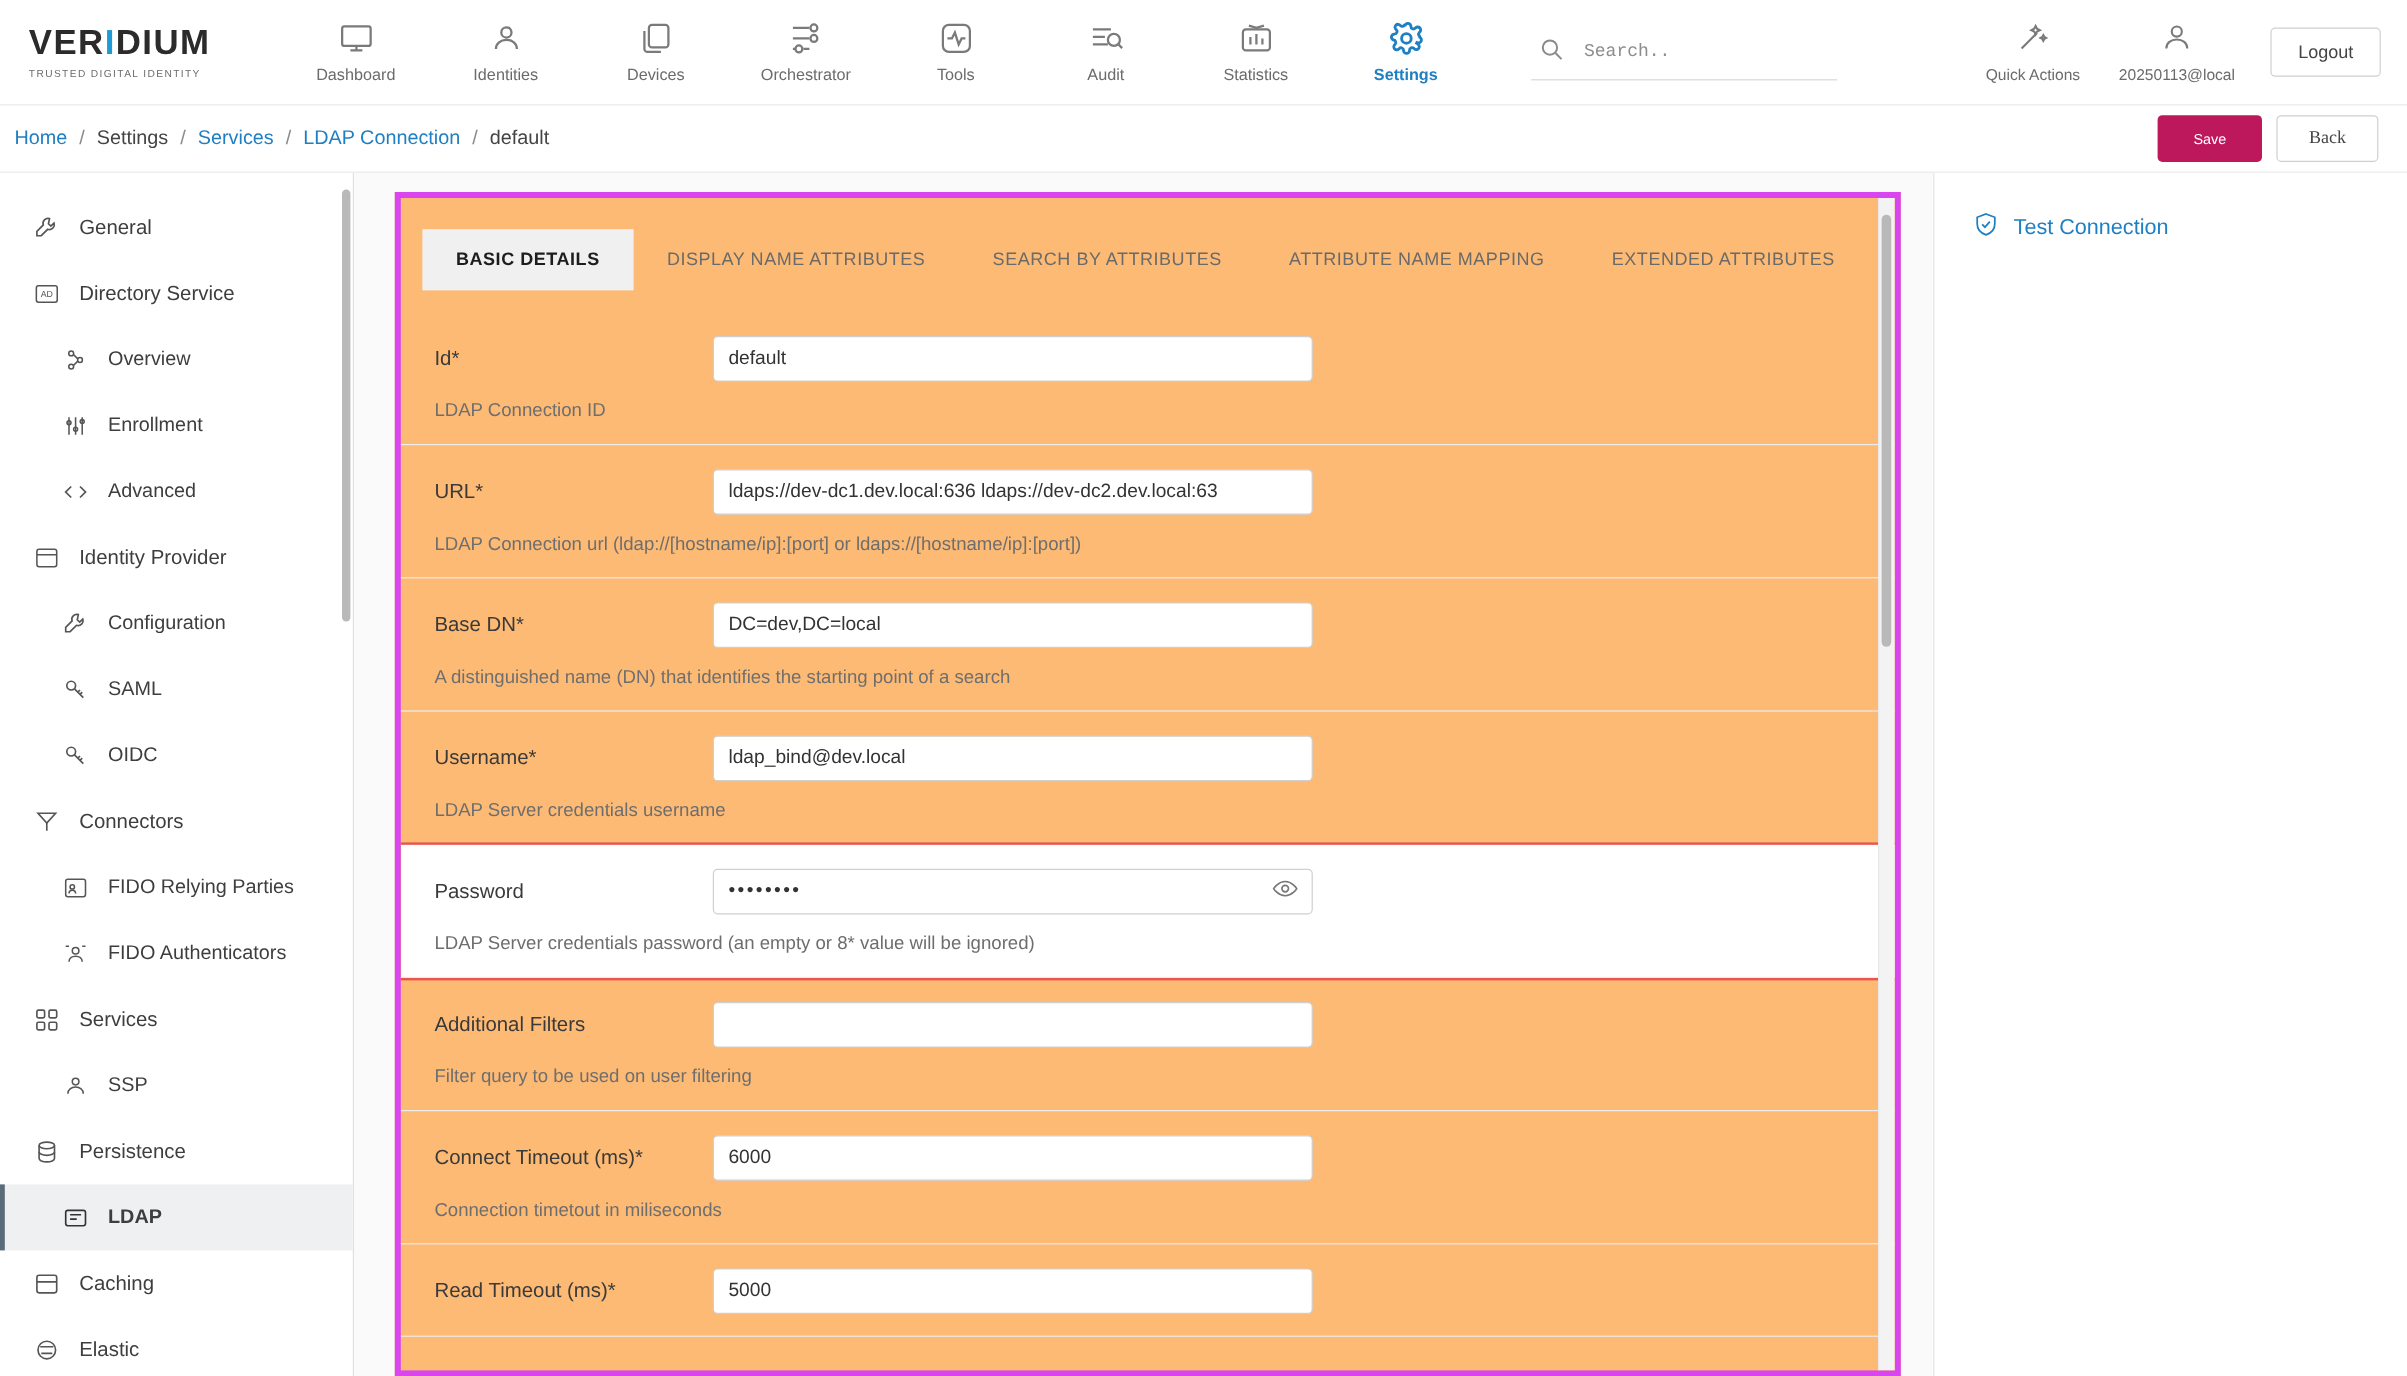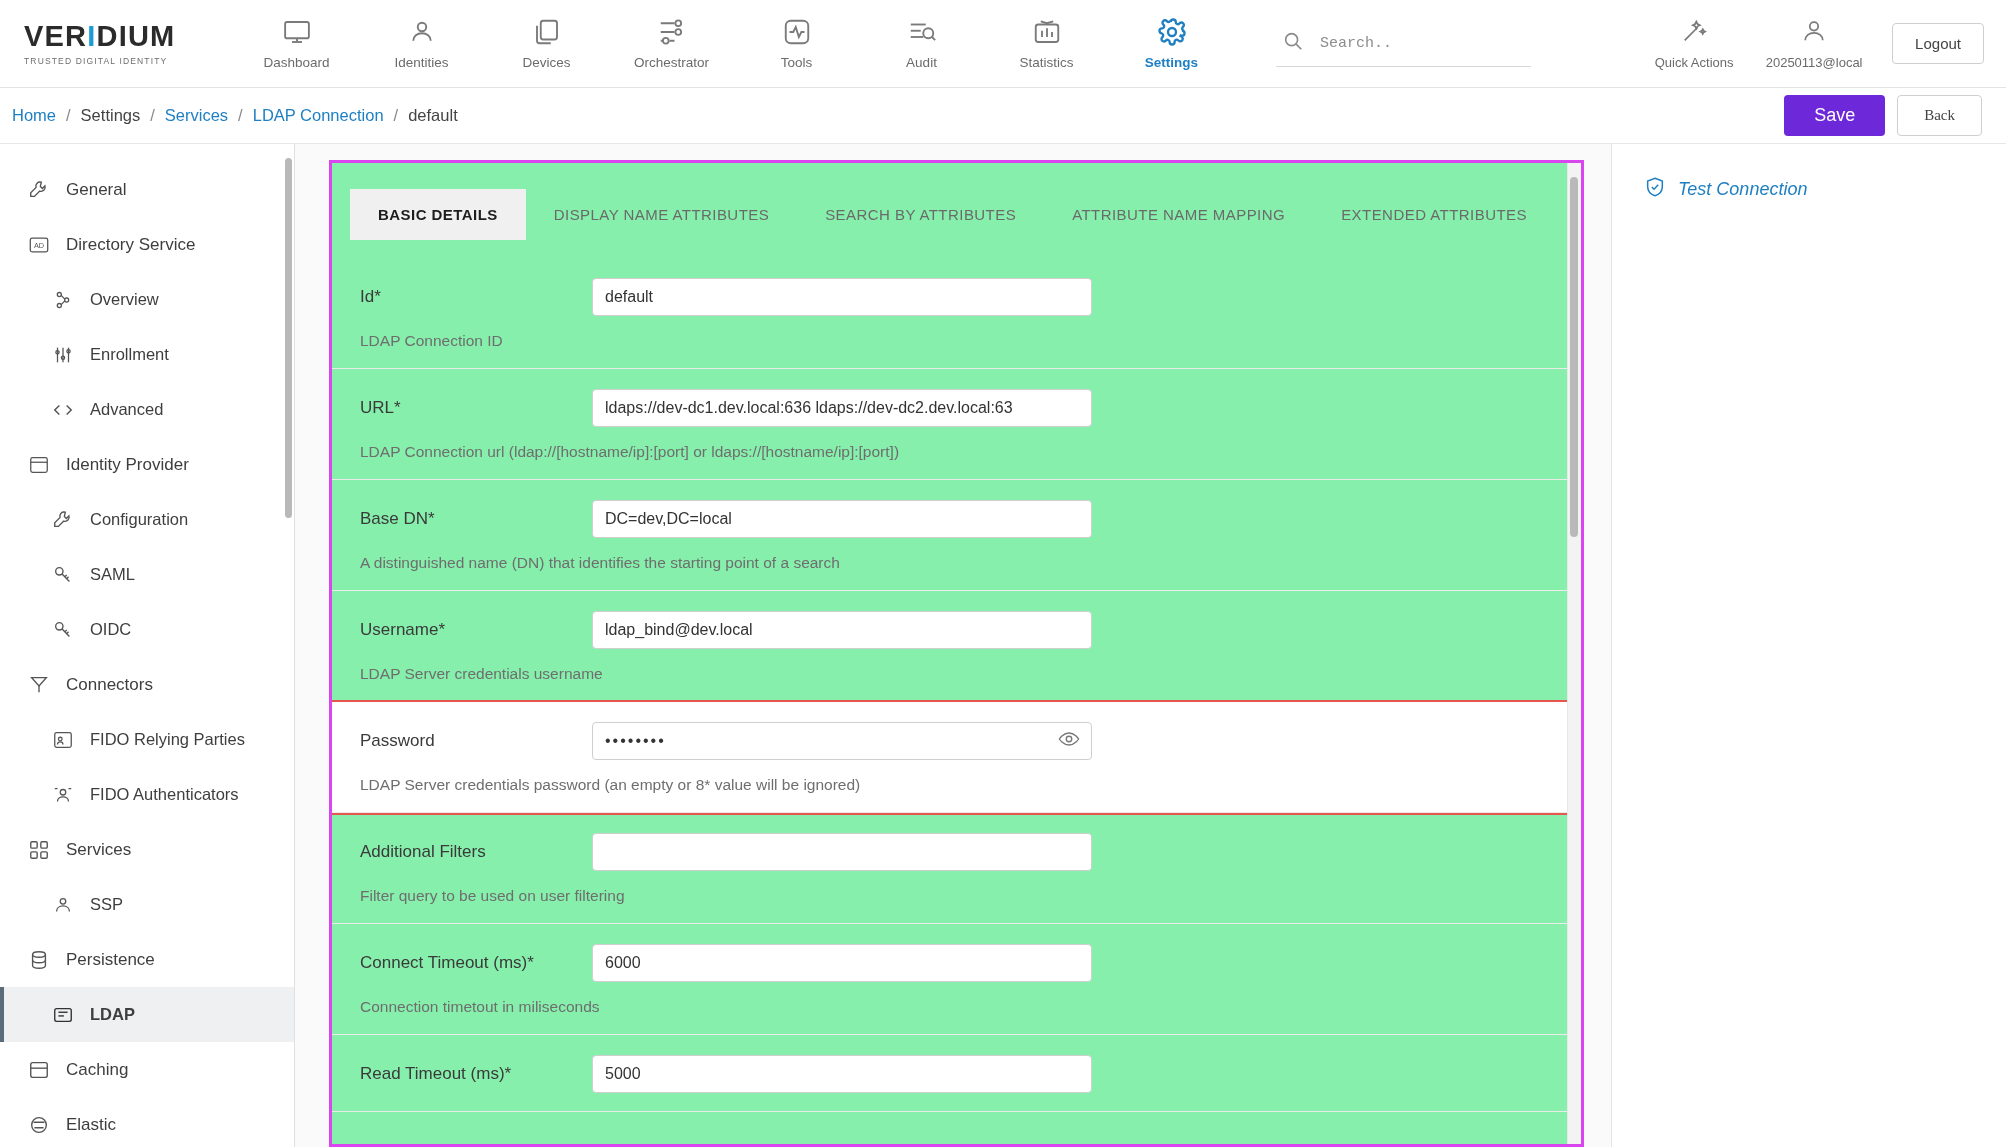--- a/index.html
+++ b/index.html
@@ -86,22 +86,22 @@
     display: flex; align-items: center;
     padding: 0 24px 0 12px;
     background: #fff;
   }
   .crumbs { display: flex; align-items: center; gap: 10px; font-size: 16.5px; }
   .crumb-link { color: #1e7fc2; cursor: pointer; }
   .crumb-sep { color: #8a8a8a; }
   .crumb-cur { color: #444; }
   .crumb-actions { margin-left: auto; display: flex; gap: 12px; }
   .btn-save {
-    background: #6d28d9; color: #fff; border: 0; border-radius: 4px;
-    font-size: 18px; padding: 10px 30px; cursor: pointer;
+    background: #be185d; color: #fff; border: 0; border-radius: 4px;
+    font-size: 12px; padding: 10px 30px; cursor: pointer;
     font-family: "Liberation Sans", sans-serif;
   }
   .btn-back {
     background: #fff; color: #444; border: 1px solid #cfcfcf; border-radius: 4px;
     font-size: 15px; padding: 10px 26px; cursor: pointer;
     font-family: Liberation Serif, serif;
   }
 
   
   .body { flex: 1 1 auto; display: flex; min-height: 0; position: relative; }
@@ -125,22 +125,22 @@
   .side-scrollbar {
     position: absolute; top: 14px; right: 2px; width: 7px; height: 360px;
     background: #b9b9b9; border-radius: 4px;
   }
 
   
   .content { flex: 1 1 auto; background: #fafafa; position: relative; display: flex; min-width: 0; }
   .form-panel {
     margin: 16px 0 0 34px;
     width: 1255px;
-    background: #86efac;
-    border: 3px solid #d946ef;
+    background: #fdba74;
+    border: 5px solid #d946ef;
     position: relative;
     overflow: hidden;
   }
   .tabs { display: flex; align-items: center; padding: 26px 18px 0 18px; gap: 0; }
   .tab {
     padding: 17px 28px; font-size: 15px; letter-spacing: .45px;
     color: #6a6a6a; cursor: pointer; white-space: nowrap;
   }
   .tab.active { background: #f0f0f0; color: #1d1d1d; font-weight: 700; }
 
@@ -179,21 +179,20 @@
     background: #f3f3f3; border-left: 1px solid #e8e8e8;
   }
 
   
   .right-rail {
     width: 395px; flex: 0 0 395px;
     border-left: 1px solid #e4e4e4;
     background: #fff;
     padding: 32px 0 0 32px;
     margin-left: auto;
-    font-style: italic;
   }
   .test-conn { display: flex; align-items: center; gap: 12px; color: #1e7fc2; font-size: 18px; cursor: pointer; }
 </style>
 </head>
 <body>
 
 <div class="app">
 
   <div class="topbar">
     <div class="logo">

